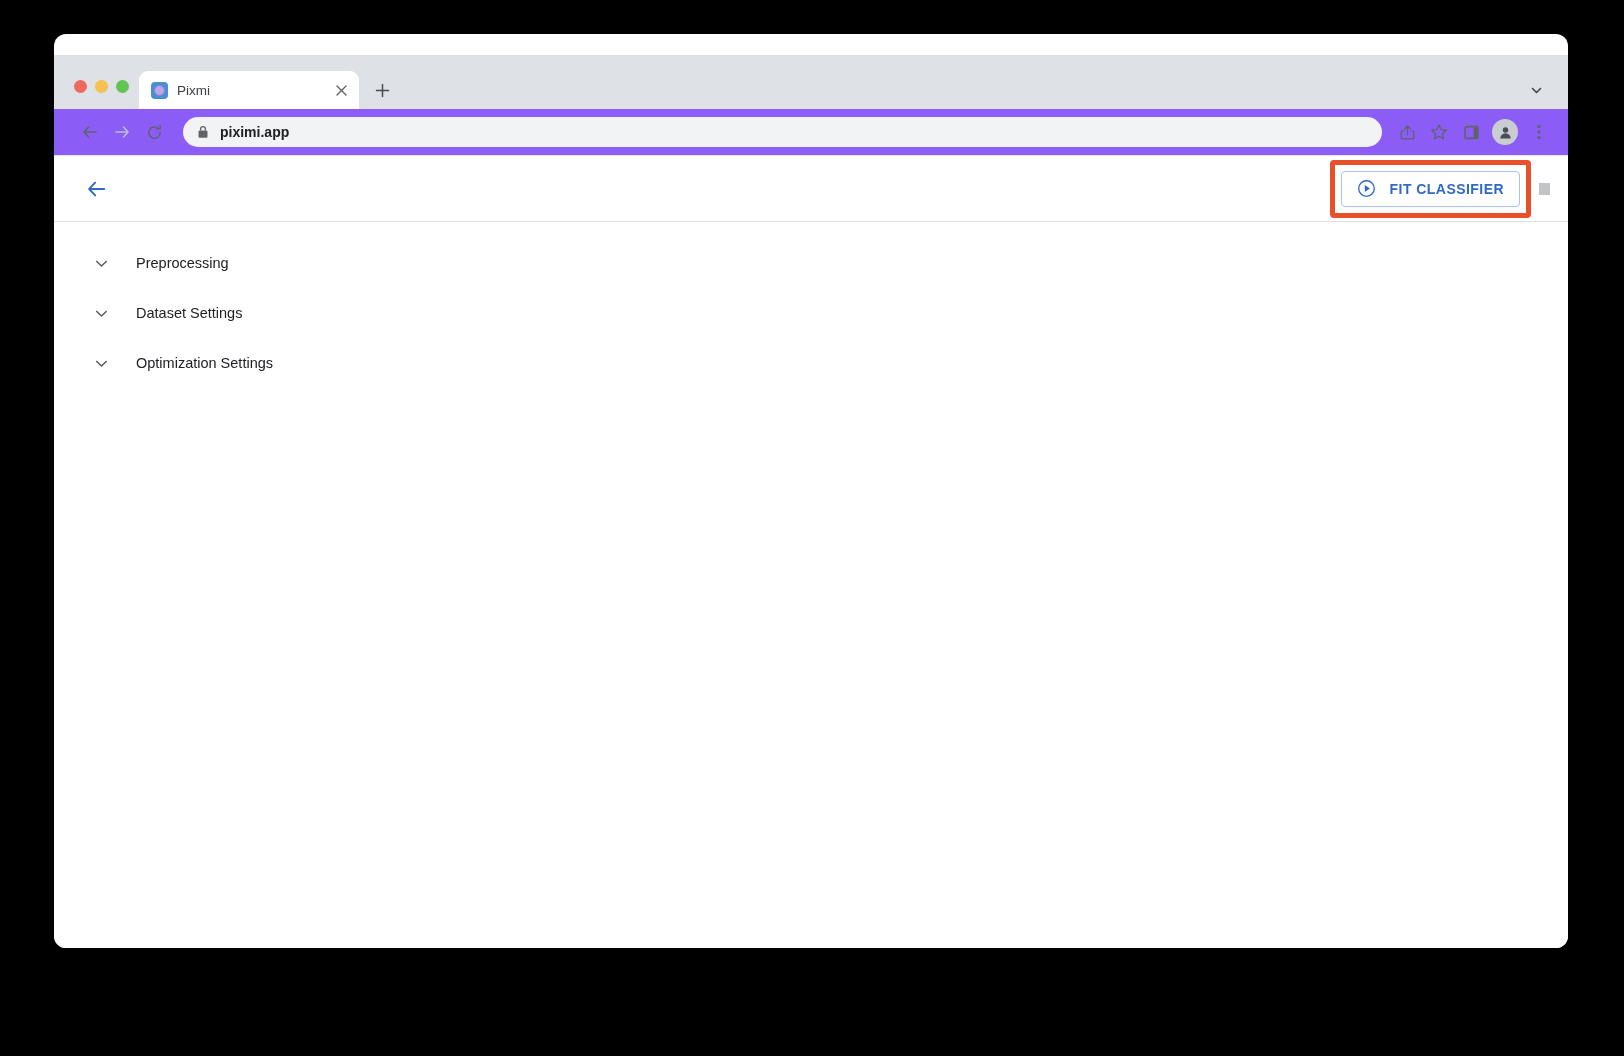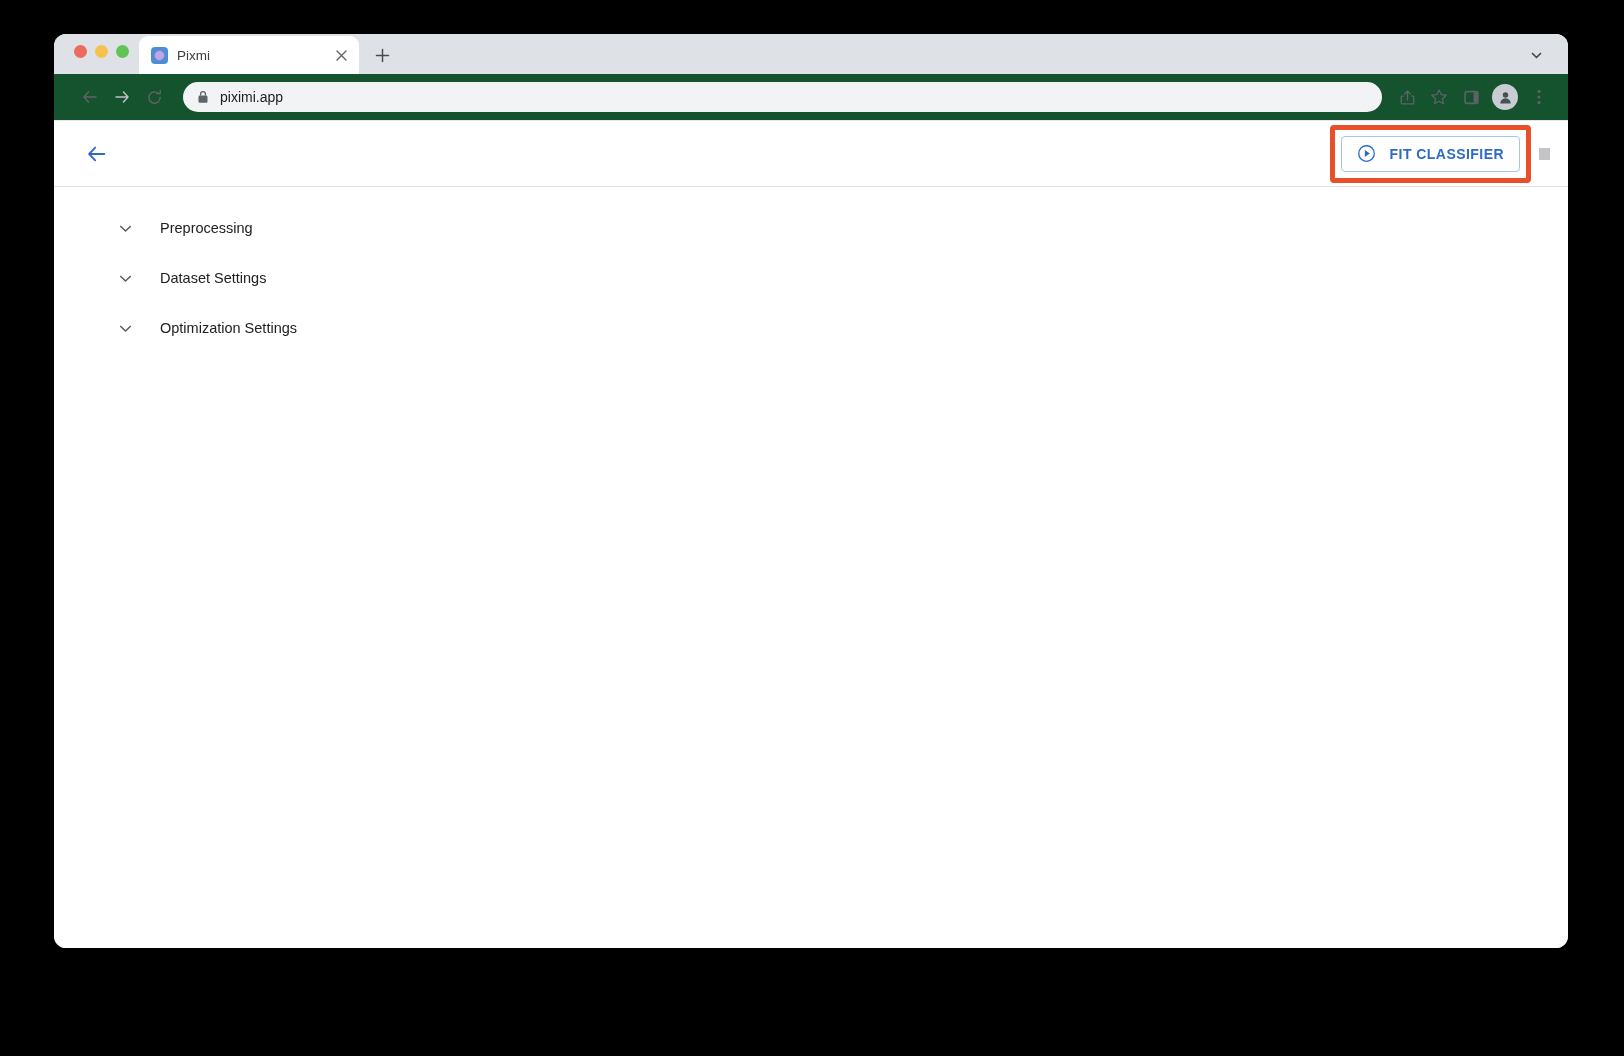--- a/index.html
+++ b/index.html
@@ -21,26 +21,27 @@
     height: 914px;
     background: #ffffff;
     border-radius: 12px;
     overflow: hidden;
     display: flex;
     flex-direction: column;
   }
 
   
   .tab-strip {
-    height: 40px;
+    height: 54px;
     background: #dee1e6;
     display: flex;
     align-items: flex-end;
     position: relative;
     flex: none;
+    margin-top: 21px;
   }
 
   .traffic-lights {
     display: flex;
     align-items: center;
     gap: 8px;
     padding: 0 10px 0 20px;
     height: 46px;
   }
   .tl-dot {
@@ -111,27 +112,28 @@
     width: 20px; height: 20px;
     display: flex;
     align-items: center;
     justify-content: center;
     color: #474b4f;
   }
 
   
   .toolbar {
     height: 47px;
-    background: #14532d;
+    background: #8b5cf6;
     display: flex;
     align-items: center;
     padding: 0 14px 0 14px;
     gap: 2px;
     flex: none;
     border-bottom: 1px solid #e4e6e8;
+    font-weight: bold;
   }
   .nav-btn {
     width: 30px; height: 30px;
     display: flex;
     align-items: center;
     justify-content: center;
     border-radius: 50%;
     color: #5f6368;
     flex: none;
   }
@@ -231,21 +233,20 @@
     width: 11px;
     height: 12px;
     background: #c2c4c6;
     margin-left: 8px;
     flex: none;
   }
 
   
   .accordion {
     padding: 16px 0 0 0;
-    margin-left: 24px;
   }
   .acc-item {
     display: flex;
     align-items: center;
     height: 50px;
     padding: 0 24px 0 24px;
     gap: 0;
   }
   .acc-chevron {
     width: 26px;

